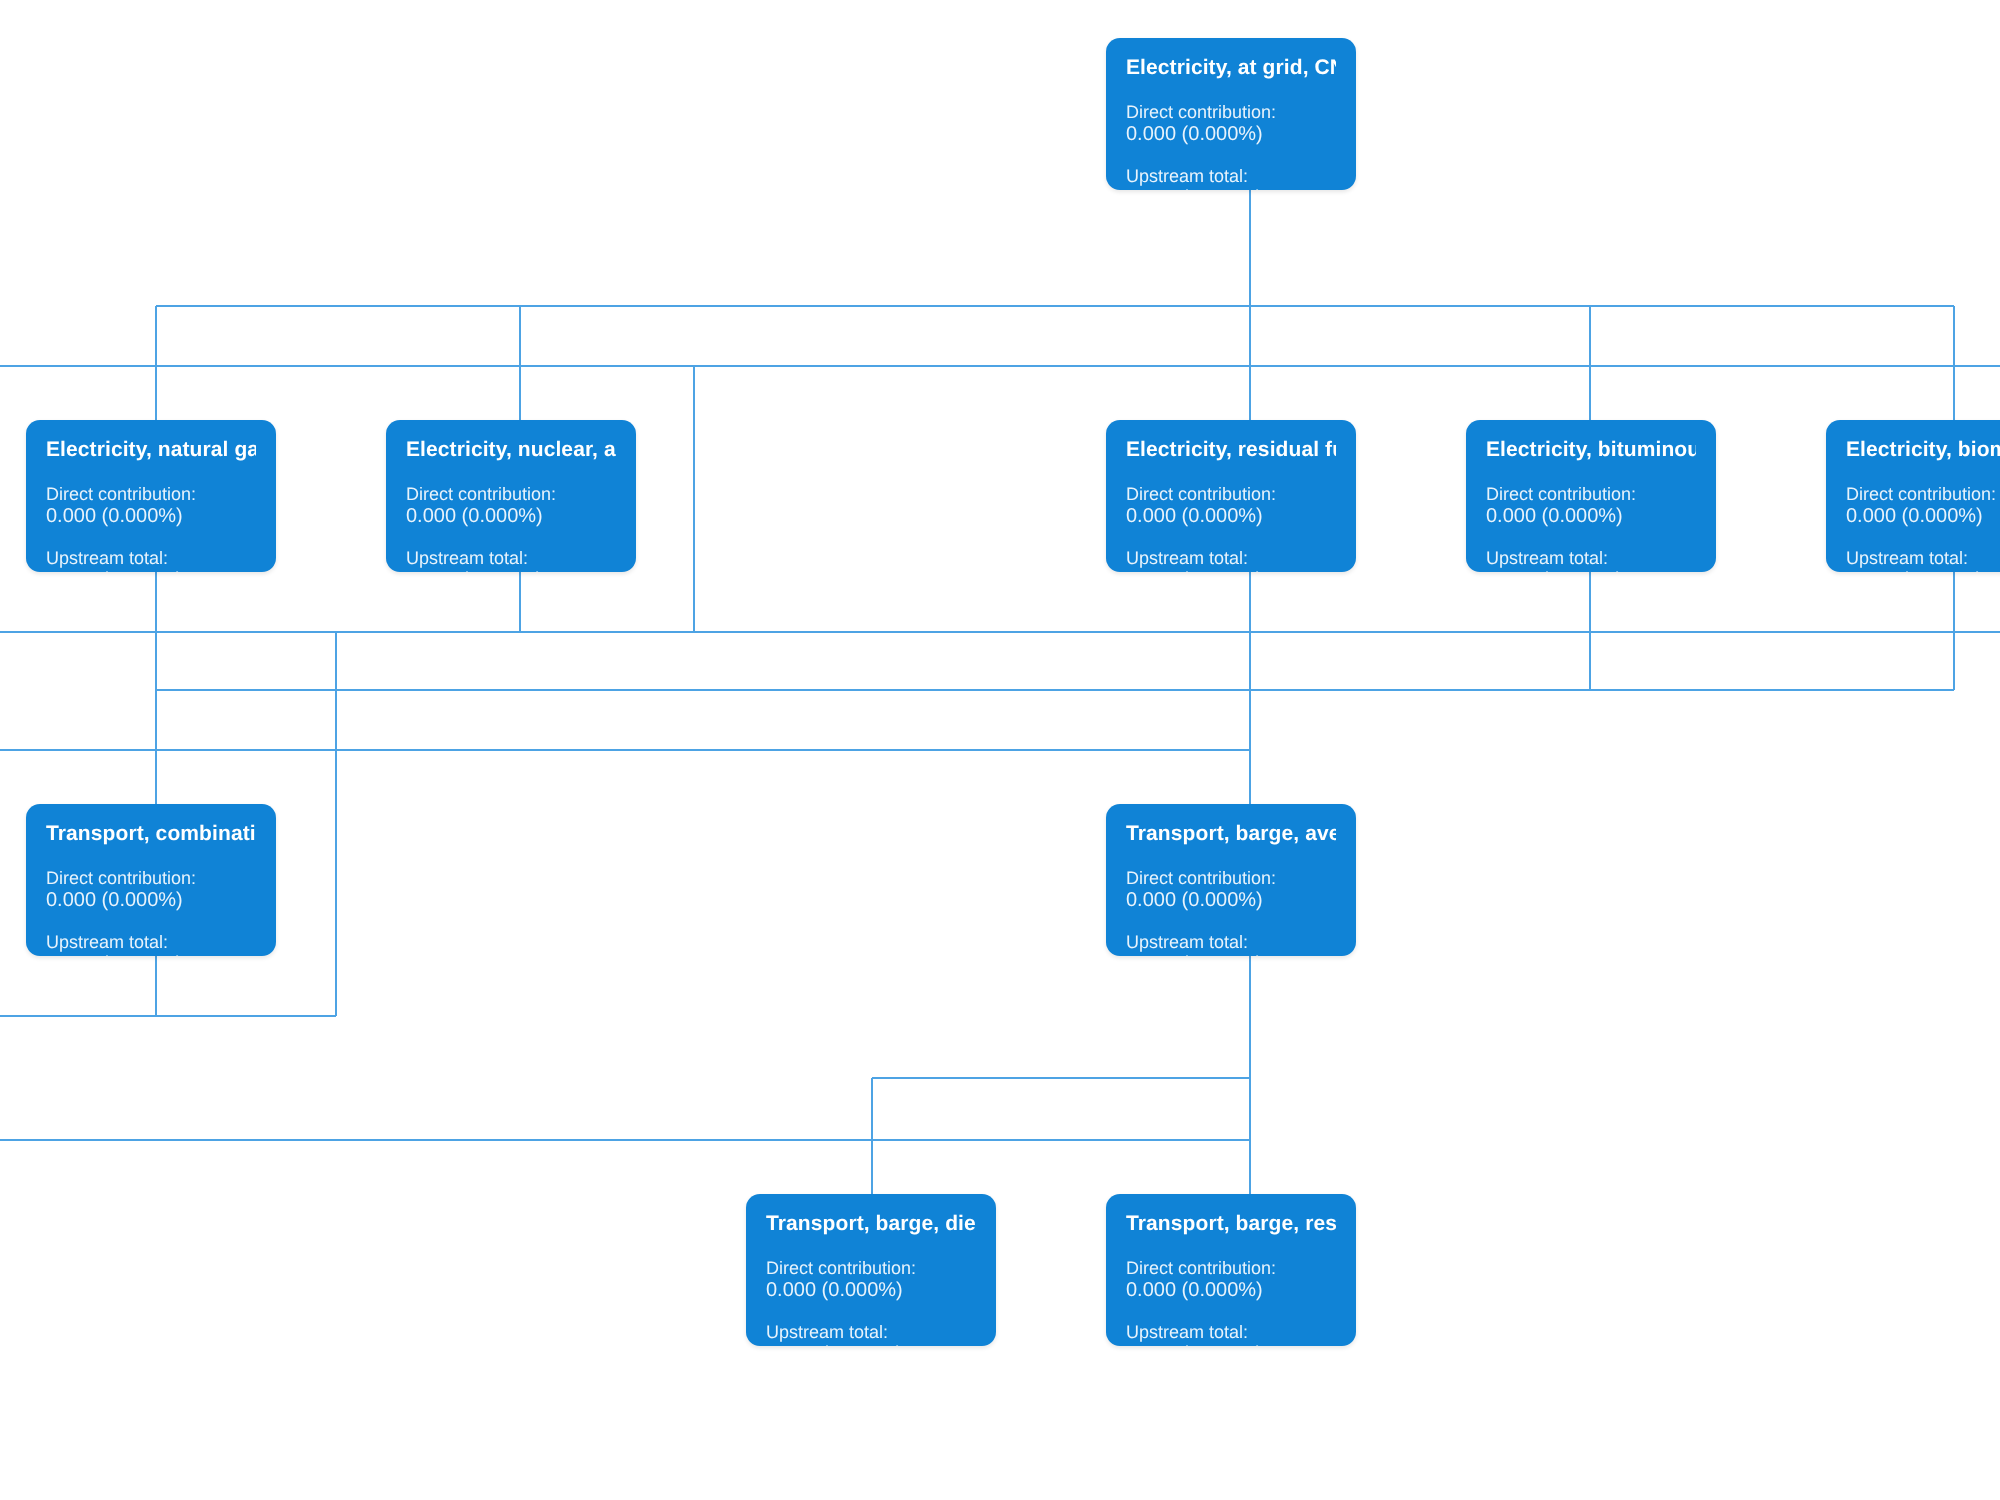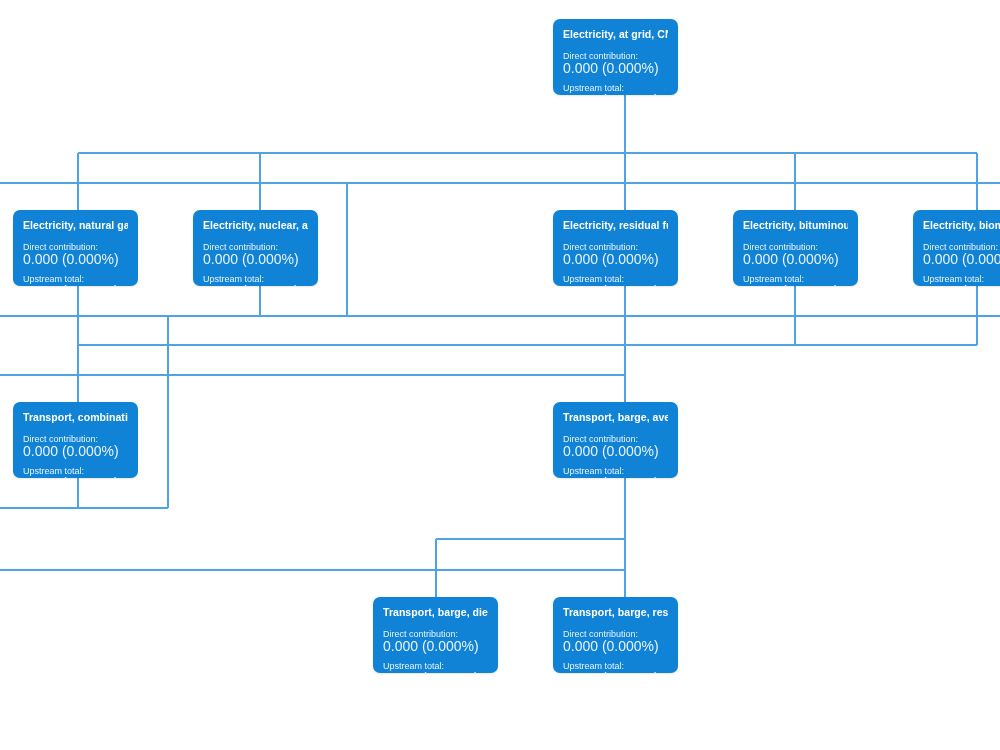--- a/index.html
+++ b/index.html
@@ -55,21 +55,21 @@
   .node-metric:last-child {
     margin-bottom: 0;
   }
   .metric-label {
     font-size: 9px;
     line-height: 12px;
     color: #e8f3fc;
     white-space: nowrap;
   }
   .metric-value {
-    font-size: 14px;
+    font-size: 10px;
     line-height: 12px;
     color: #e8f3fc;
     white-space: nowrap;
   }
 </style>
 </head>
 <body>
 
 <div id="graph-canvas">
   <svg id="edge-layer" width="1000" height="750" viewBox="0 0 1000 750">

